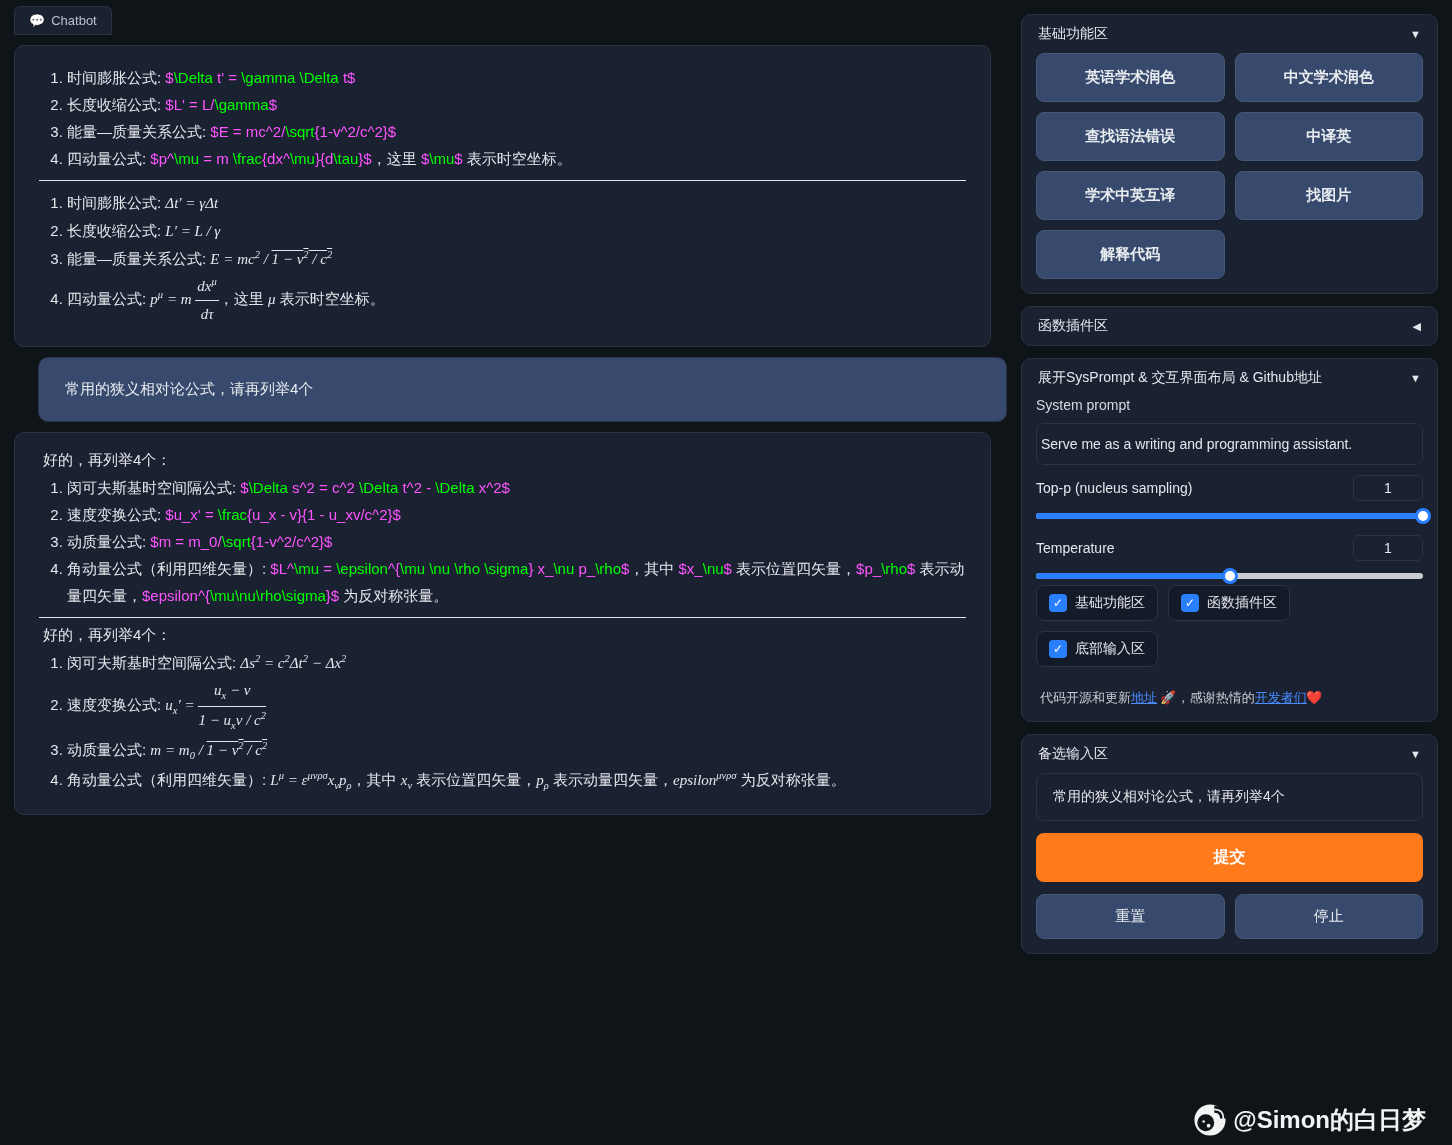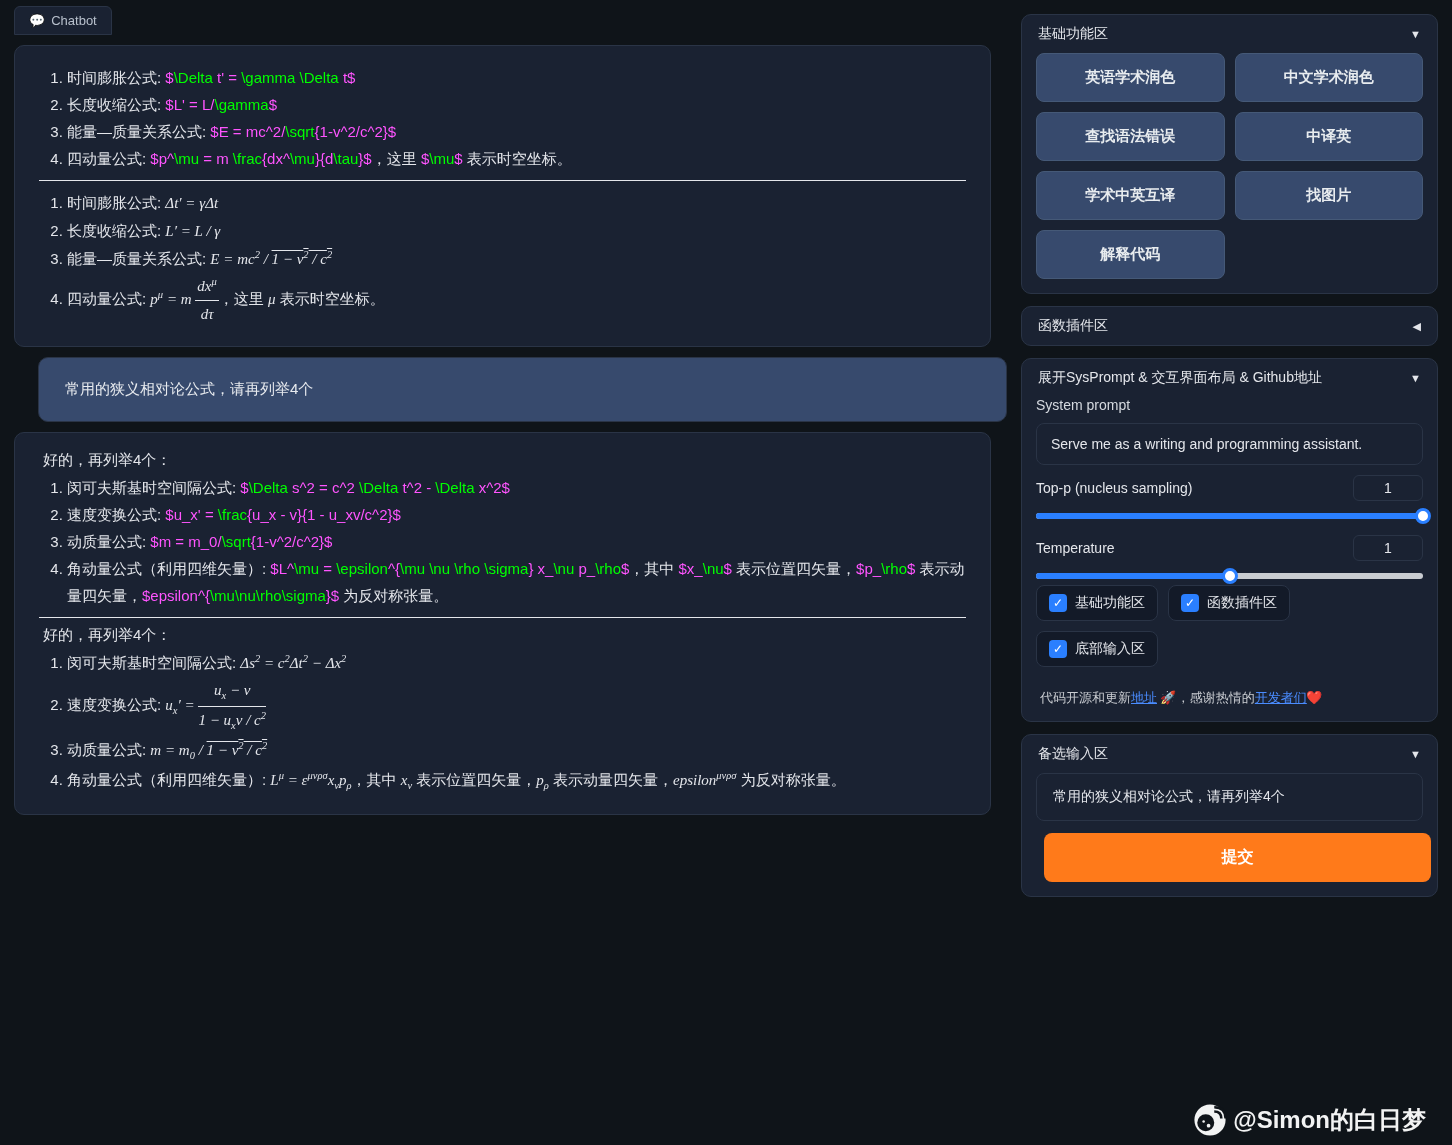--- a/index.html
+++ b/index.html
@@ -155,21 +155,21 @@
     border-radius: 50%;
     background: #fff;
     border: 3px solid #2a7fff;
     position: absolute;
     transform: translateX(-50%);
   }
   .sysprompt-box {
     background: #1a2232;
     border: 1px solid #2a3446;
     border-radius: 8px;
-    padding: 12px 14px;
+    padding: 12px 4px;
     font-size: 14px;
     color: #e4e6eb;
   }
   .sysprompt-label {
     font-size: 14px;
     color: #d6dae0;
     margin-bottom: 10px;
   }
   .section-heading {
     font-size: 14px;
@@ -216,21 +216,20 @@
     border: none;
     border-radius: 8px;
     padding: 14px 0;
     text-align: center;
     font-size: 16px;
     font-weight: 700;
     color: #fff;
     cursor: pointer;
     margin-top: 12px;
     width: 100%;
-    margin-left: 8px;
   }
   .btn-row-2 {
     display: grid;
     grid-template-columns: 1fr 1fr;
     gap: 10px;
     margin-top: 12px;
   }
   .secondary-btn {
     background: #374a6d;
     border: 1px solid #455977;
@@ -385,20 +384,24 @@
   </div>
 
   <div class="panel">
     <div class="panel-header">
       <span>备选输入区</span>
       <span class="caret">▼</span>
     </div>
     <div class="panel-body">
       <div class="input-box">常用的狭义相对论公式，请再列举4个</div>
       <button class="submit-btn">提交</button>
+      <div class="btn-row-2">
+        <div class="secondary-btn">重置</div>
+        <div class="secondary-btn">停止</div>
+      </div>
     </div>
   </div>
 
 </div>
 
 <div class="watermark">
   <svg viewBox="0 0 24 24">
       <circle cx="12" cy="12" r="11" fill="#fff"></circle>
       <circle cx="9" cy="14" r="6" fill="#0f1419"></circle>
       <circle cx="11" cy="16" r="1.3" fill="#fff"></circle>

